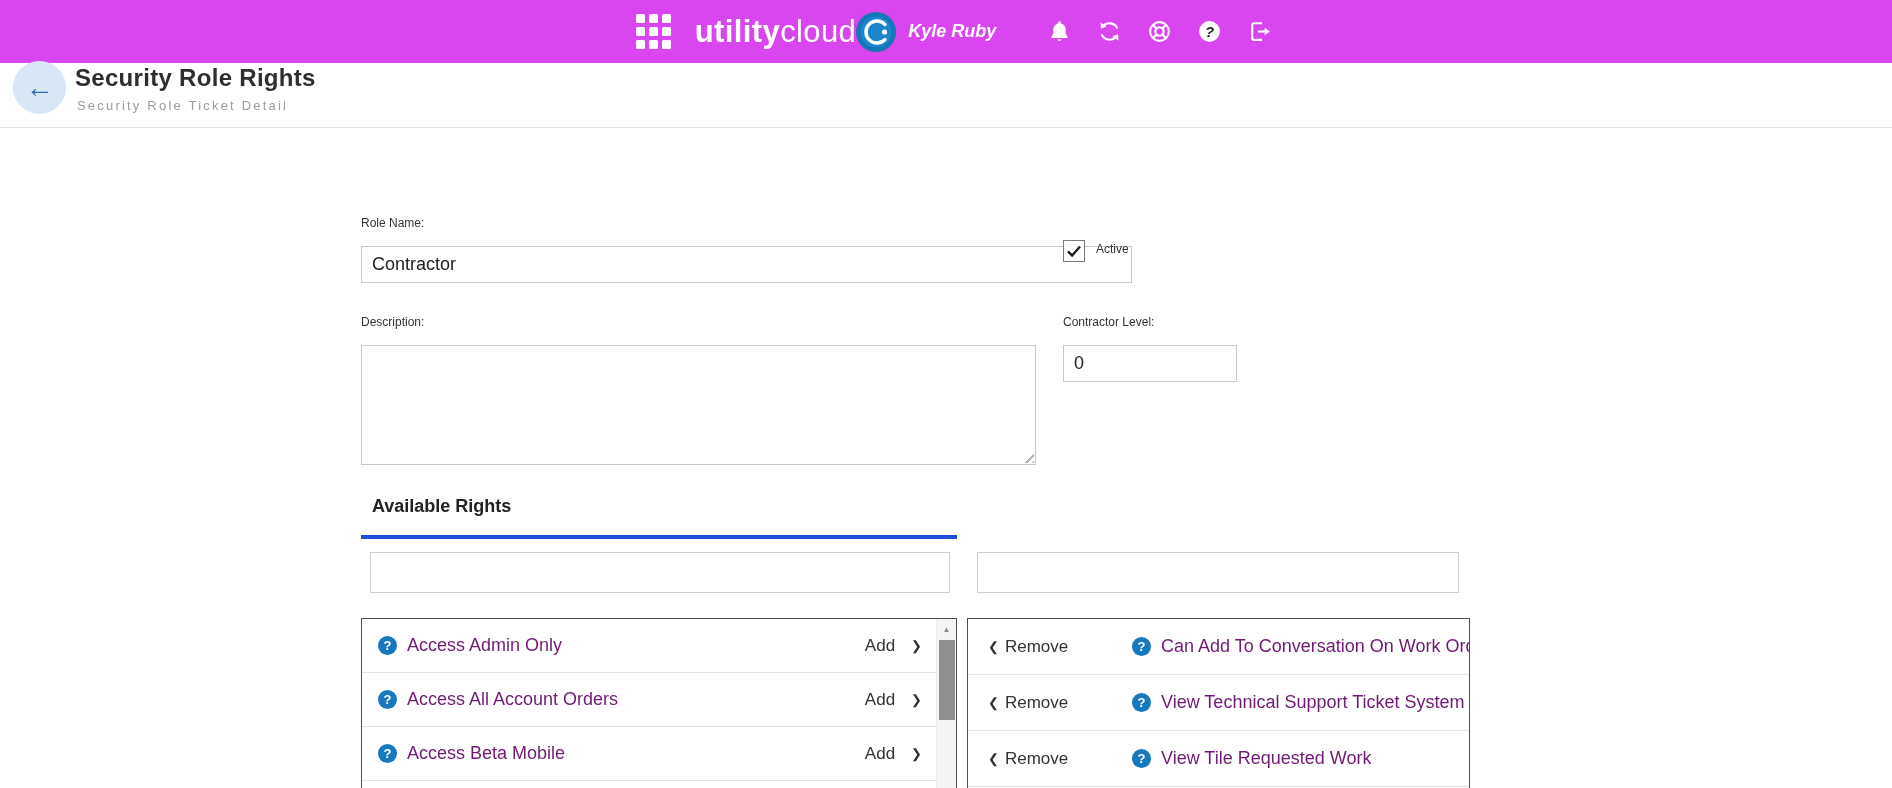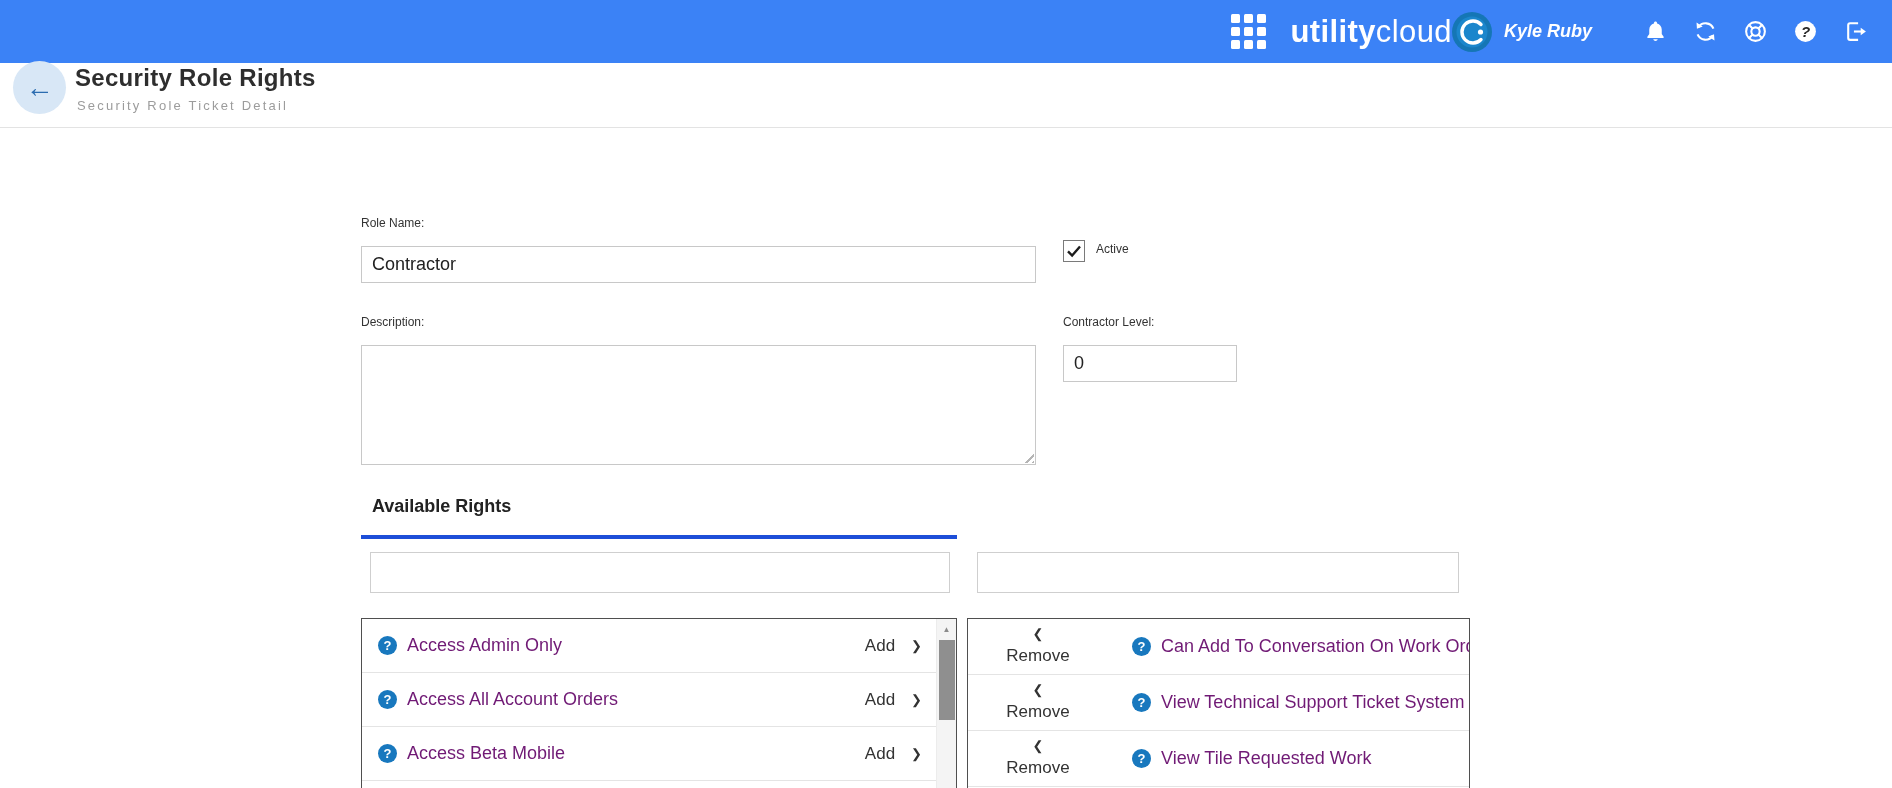--- a/index.html
+++ b/index.html
@@ -2,22 +2,22 @@
 <html><head>
 <meta charset="utf-8">
 <style>
   * { margin:0; padding:0; box-sizing:border-box; }
   html,body { width:1892px; height:788px; overflow:hidden; background:#fff;
               font-family:"Liberation Sans", sans-serif; color:#2d2d2d; }
   .stage { position:relative; width:1892px; height:788px; background:#fff; }
 
   
   .topbar { position:absolute; top:0; left:0; width:1892px; height:63px;
-            background:#3b82f6; display:flex; align-items:center;
-            justify-content:flex-end; padding:0 24px 0 40px; }
+            background:#d946ef; display:flex; align-items:center;
+            justify-content:center; padding:0 24px 0 40px; }
   .topbar-left { display:flex; align-items:center; gap:24px; }
   .apps-grid { display:grid; grid-template-columns:repeat(3,9px); grid-auto-rows:9px;
                gap:4px; cursor:pointer; }
   .apps-grid span { background:#fff; border-radius:1.5px; }
   .logo { color:#fff; font-size:31px; letter-spacing:0.4px; cursor:pointer; line-height:1; }
   .logo .bold { font-weight:700; }
   .logo .light { font-weight:400; }
   .topbar-right { display:flex; align-items:center;font-style:italic; }
   .avatar { width:40px; height:40px; border-radius:50%; cursor:pointer; flex:0 0 auto; }
   .username { color:#fff; font-size:18px; font-weight:600; margin:0 26px 0 12px; cursor:pointer; }
@@ -37,21 +37,21 @@
                     background:#e3e3e3; }
 
   
   .fld-label { position:absolute; font-size:12px; color:#333; line-height:1; }
   .lbl-role { left:361px; top:217px; }
   .lbl-desc { left:361px; top:316px; }
   .lbl-restr { left:1063px; top:316px; }
   .txt-input { position:absolute; border:1px solid #c8c8c8; font-size:18px;
                font-family:"Liberation Sans", sans-serif; color:#222;
                padding:0 10px; outline:none; background:#fff; }
-  .in-role { left:361px; top:246px; width:675px; height:37px; }
+  .in-role { left:361px; top:246px; width:771px; height:37px; }
   .in-restr { left:1063px; top:345px; width:174px; height:37px; }
   .checkbox { position:absolute; left:1063px; top:240px; width:22px; height:22px;
               border:1px solid #7a7a7a; background:#fff; display:flex;
               align-items:center; justify-content:center; cursor:pointer; }
   .lbl-active { left:1096px; top:243px; cursor:default; }
   .textarea-wrap { position:absolute; left:361px; top:345px; width:675px; height:120px; }
   .textarea-wrap textarea { width:100%; height:100%; border:1px solid #c8c8c8;
                resize:none; outline:none; font-size:18px; padding:8px 10px;
                font-family:"Liberation Sans", sans-serif; }
   .grip { position:absolute; right:2px; bottom:2px; width:13px; height:13px;
@@ -81,21 +81,21 @@
   .q-icon { width:19px; height:19px; border-radius:50%; background:#1878be; color:#fff;
             display:flex; align-items:center; justify-content:center; flex:0 0 auto;
             font-size:13px; font-weight:700; cursor:pointer; line-height:1; }
   .q-icon::before { content:"?"; }
   .a-row .q-icon { margin-right:10px; }
   .r-row .q-icon { margin-left:44px; margin-right:10px; }
   .row-label { font-size:18px; color:#701a75; white-space:nowrap; }
   .add-btn { margin-left:auto; display:flex; align-items:center; gap:16px;
              font-size:17px; color:#333; cursor:pointer; }
   .remove-btn { display:flex; align-items:center; gap:6px; font-size:17px;
-                color:#333; cursor:pointer; min-width:100px;flex-direction:column; }
+                color:#333; cursor:pointer; min-width:100px; }
   .chev { font-size:13px; color:#333; line-height:1; }
   .chev-r::before { content:"\276F"; }
   .chev-l::before { content:"\276E"; }
 
   
   .scrollbar { position:absolute; top:0; right:0; bottom:0; width:20px;
                background:#f4f4f4; border-left:1px solid #ececec; cursor:default; }
   .scroll-up { height:20px; display:flex; align-items:center; justify-content:center;
                font-size:8px; color:#8b8b8b; background:#f4f4f4; cursor:pointer; }
   .scroll-up::before { content:"\25B2"; }

